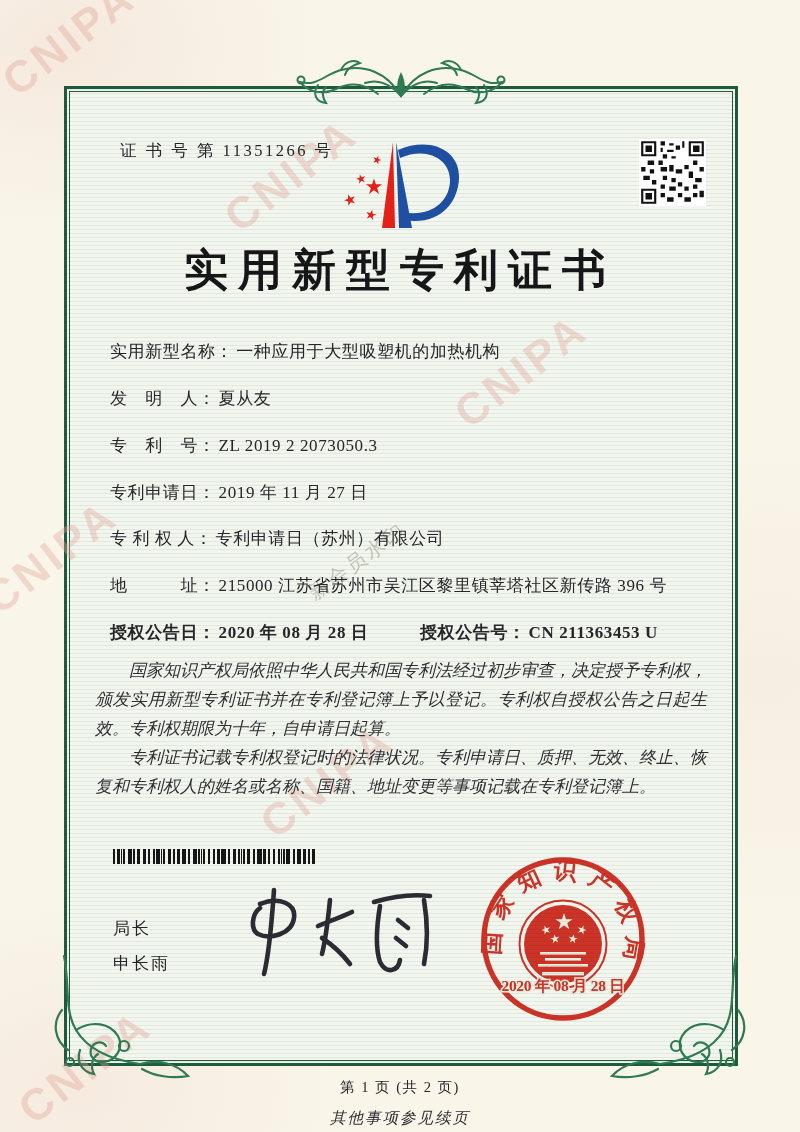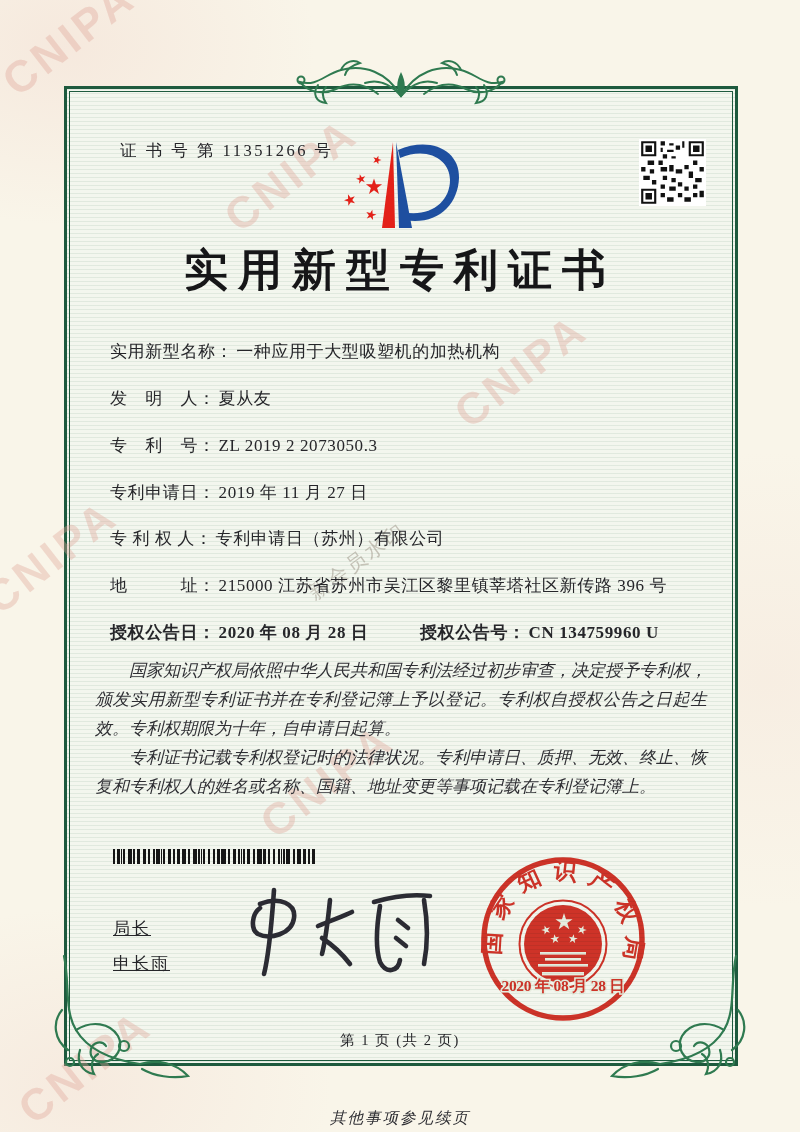--- a/index.html
+++ b/index.html
@@ -36,24 +36,24 @@
   .field-row .val{margin-left:3px;}
   .pair2{position:absolute;left:310px;top:0;white-space:nowrap;}
   .body-text{position:absolute;left:95px;top:656px;width:612px;z-index:2;
              font-style:italic;font-size:17px;line-height:29px;color:#2e2e33;text-align:justify;}
   .body-text p{margin:0;text-indent:2em;}
   .barcode{position:absolute;left:113px;top:849px;width:205px;height:15px;z-index:2;
     background:
       repeating-linear-gradient(90deg,#161616 0 2px,transparent 2px 5px),
       repeating-linear-gradient(90deg,#161616 0 1px,transparent 1px 8px),
       repeating-linear-gradient(90deg,transparent 0 4px,#161616 4px 6px,transparent 6px 13px);}
-  .officer{position:absolute;left:113px;top:911px;z-index:2;font-size:17px;line-height:35px;letter-spacing:2px;text-decoration:underline;}
+  .officer{position:absolute;left:113px;top:911px;z-index:2;font-size:17px;line-height:35px;letter-spacing:2px;}
   .signature{position:absolute;left:222px;top:882px;z-index:3;}
   .seal{position:absolute;left:478px;top:854px;z-index:4;mix-blend-mode:multiply;}
-  .page-indicator{position:absolute;left:0;right:0;top:1031px;z-index:2;text-align:center;
+  .page-indicator{position:absolute;left:0;right:0;top:1078px;z-index:2;text-align:center;
                   font-size:14.5px;letter-spacing:1.5px;}
   .continuation{position:absolute;left:0;right:0;top:1080px;z-index:2;text-align:center;
                 font-size:15.5px;font-style:italic;letter-spacing:2px;color:#2e2e33;margin-top:28px;}
   .ornament{position:absolute;z-index:3;pointer-events:none;}
   .orn-top{left:288px;top:52px;}
   .orn-bl{left:40px;top:954px;}
   .orn-br{left:570px;top:954px;transform:scaleX(-1);}
 </style>
 </head>
 <body>
@@ -157,21 +157,21 @@
   </div>
   <div class="field-row" style="top:527px;">
     <span>专 利 权 人：</span><span class="val">专利申请日（苏州）有限公司</span>
   </div>
   <div class="field-row" style="top:574px;">
     <span>地　　　址：</span><span class="val">215000 江苏省苏州市吴江区黎里镇莘塔社区新传路 396 号</span>
   </div>
   <div class="field-row" style="top:621px;font-weight:bold;">
     <span>授权公告日：</span><span class="val">2020 年 08 月 28 日</span>
     <span class="pair2">
-      <span>授权公告号：</span><span class="val">CN 134759960 U</span>
+      <span>授权公告号：</span><span class="val">CN 211363453 U</span>
     </span>
   </div>
 
   <div class="body-text">
     <p>国家知识产权局依照中华人民共和国专利法经过初步审查，决定授予专利权，颁发实用新型专利证书并在专利登记簿上予以登记。专利权自授权公告之日起生效。专利权期限为十年，自申请日起算。</p>
     <p>专利证书记载专利权登记时的法律状况。专利申请日、质押、无效、终止、恢复和专利权人的姓名或名称、国籍、地址变更等事项记载在专利登记簿上。</p>
   </div>
 
   <div class="barcode"></div>
 

